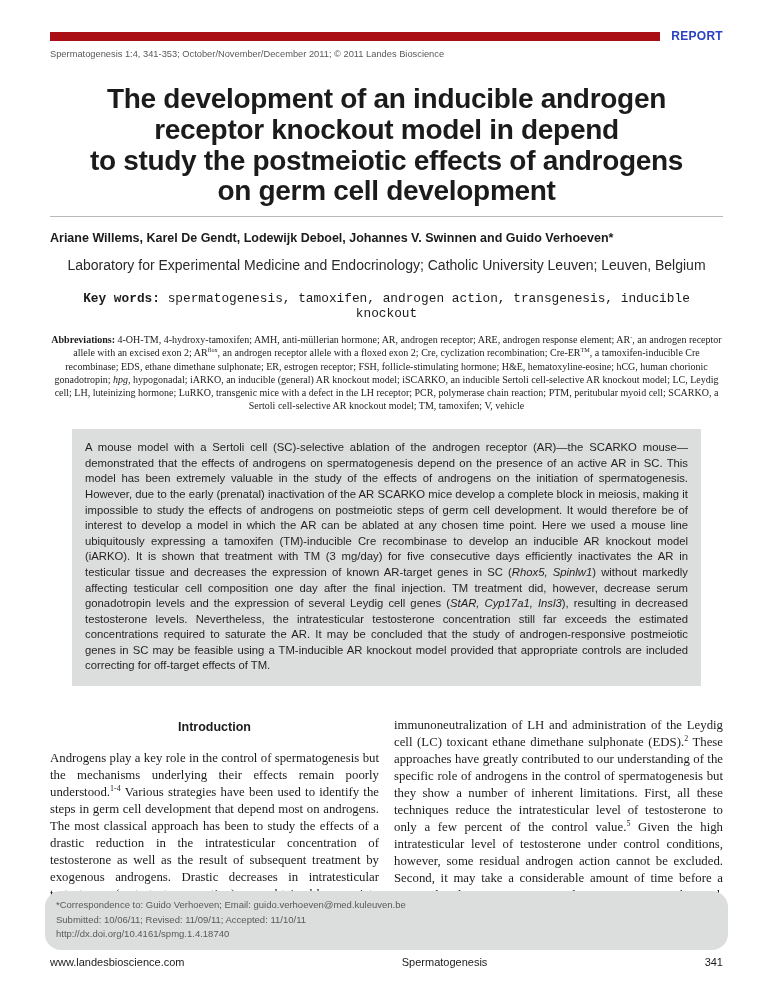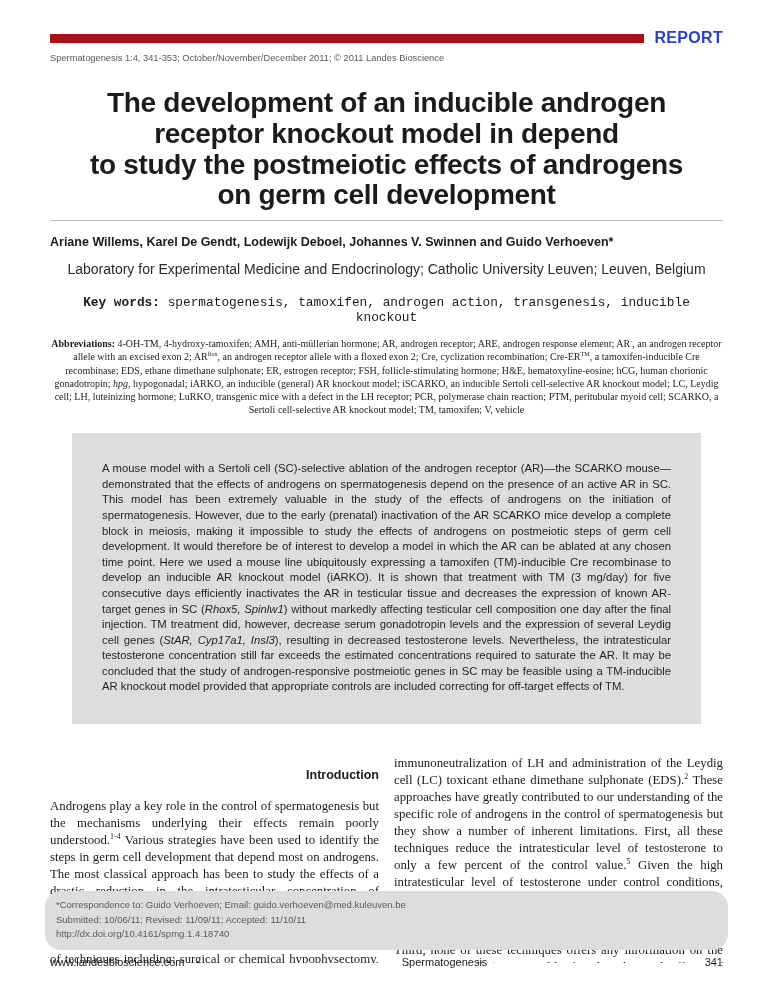--- a/index.html
+++ b/index.html
@@ -17,21 +17,21 @@
     background:#fff;
     padding:29px 50px 0;
     font-family:"Liberation Sans",sans-serif;
     color:var(--ink);
     overflow:hidden;
   }
   .topbar{display:flex;align-items:center;}
   .redbar{height:9px;width:615px;background:var(--accent-red);}
   .report-label{
     margin-left:11px;
-    font-size:16px;font-weight:bold;letter-spacing:.3px;
+    font-size:12px;font-weight:bold;letter-spacing:.3px;
     color:var(--report-blue);
     white-space:nowrap;
   }
   .journal-line{
     margin-top:6px;
     font-size:9.3px;color:var(--muted-gray);
   }
   .title{
     margin:25px 0 0;
     font-size:28px;line-height:1.1;font-weight:bold;
@@ -57,32 +57,32 @@
     margin-top:12px;
     font-family:"Liberation Serif",serif;
     font-size:10px;line-height:1.32;text-align:center;
   }
   .abstract-box{
     margin:17px 22px 0;
     background:var(--box-gray);
     padding:11px 13px 12px;
   }
   .abstract-text{
-    margin:17px;
+    margin:0;
     font-size:11.3px;line-height:1.38;text-align:justify;color:#231F20;
   }
   .columns{
     margin-top:31px;
     display:flex;gap:15px;
     height:208px;overflow:hidden;
   }
   .col{flex:1;min-width:0;}
   .section-heading{
-    margin:13px 0 16px;
-    font-size:12.5px;font-weight:bold;text-align:right;
+    margin:3px 0 16px;
+    font-size:12.5px;font-weight:bold;text-align:center;
   }
   .body-text{
     margin:0;
     font-family:"Liberation Serif",serif;
     font-size:12.8px;line-height:1.33;text-align:justify;
   }
   .sup{vertical-align:super;font-size:.62em;line-height:0;}
   .corr-box{
     position:absolute;left:45px;right:45px;top:891px;
     background:var(--box-gray);

